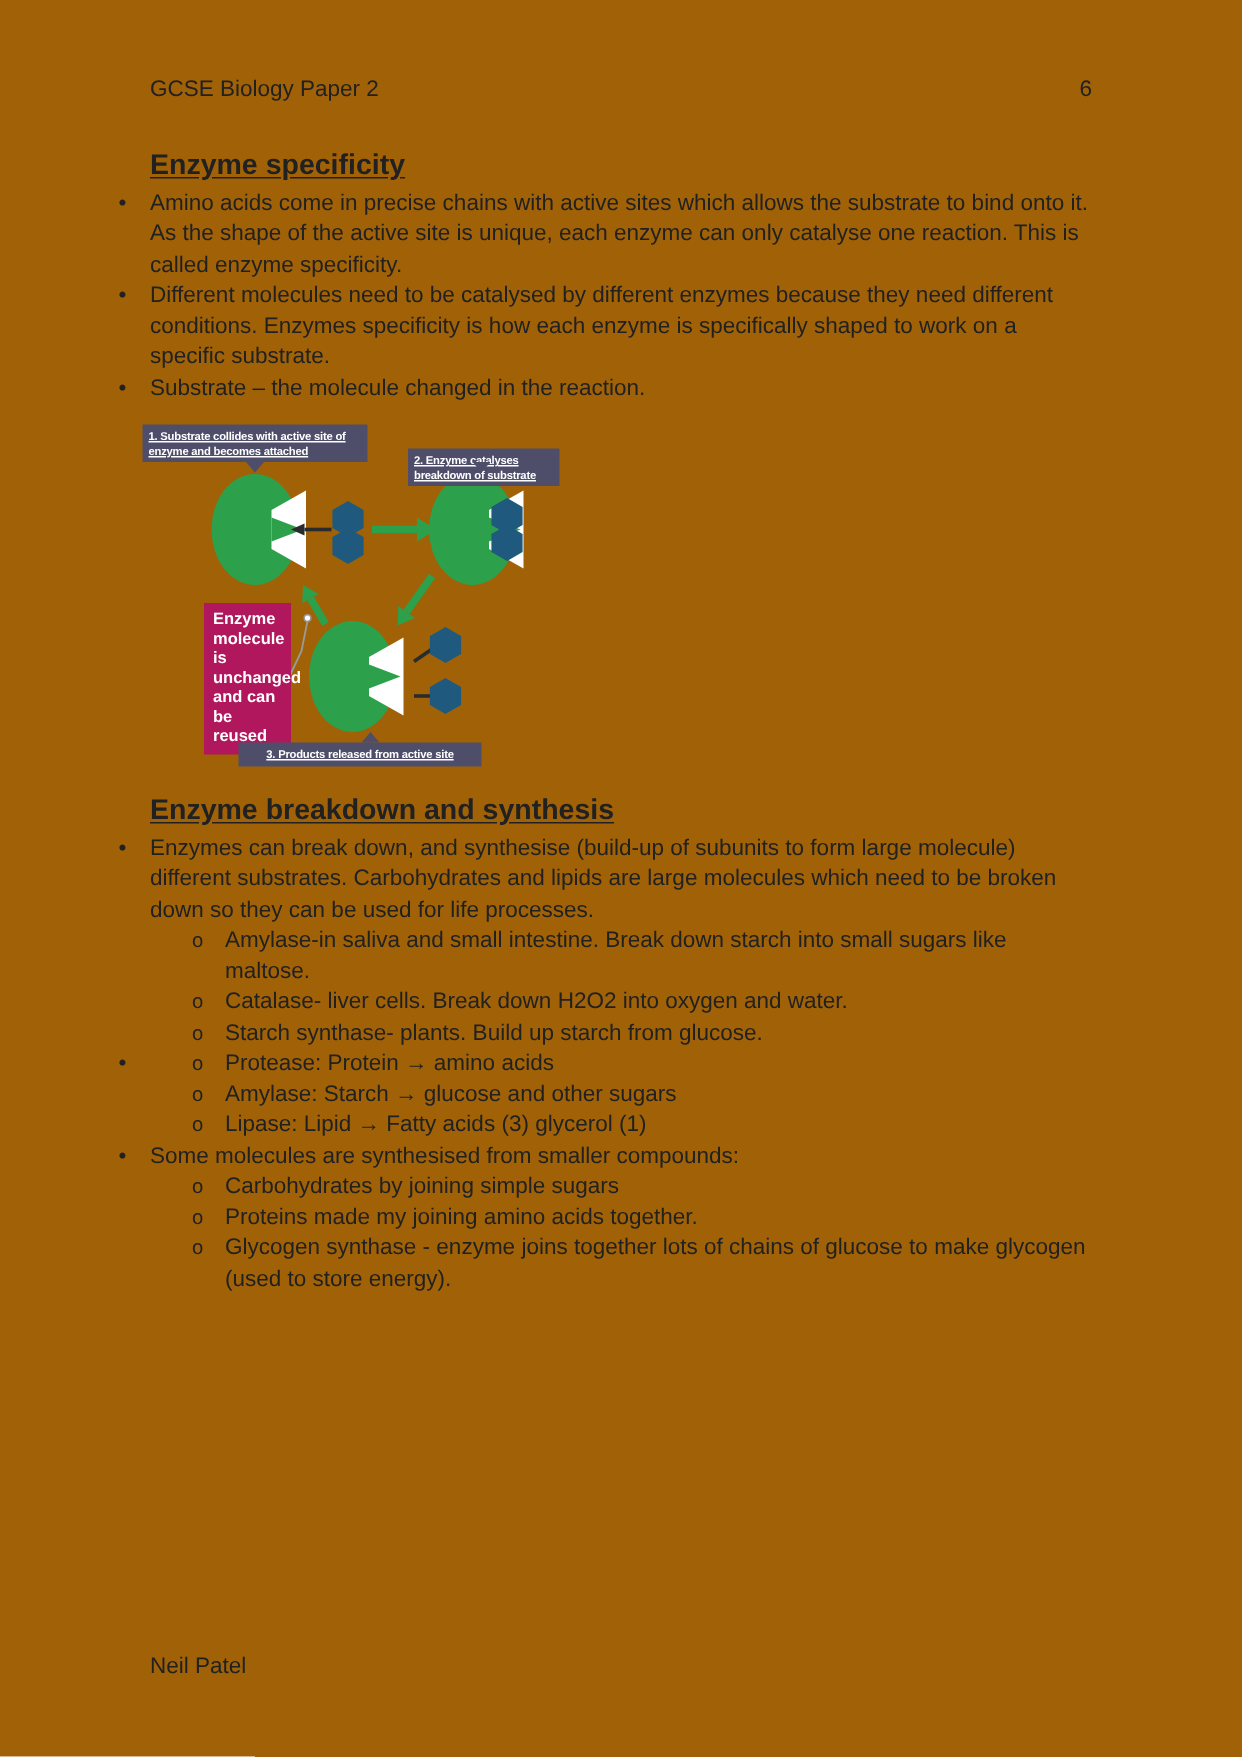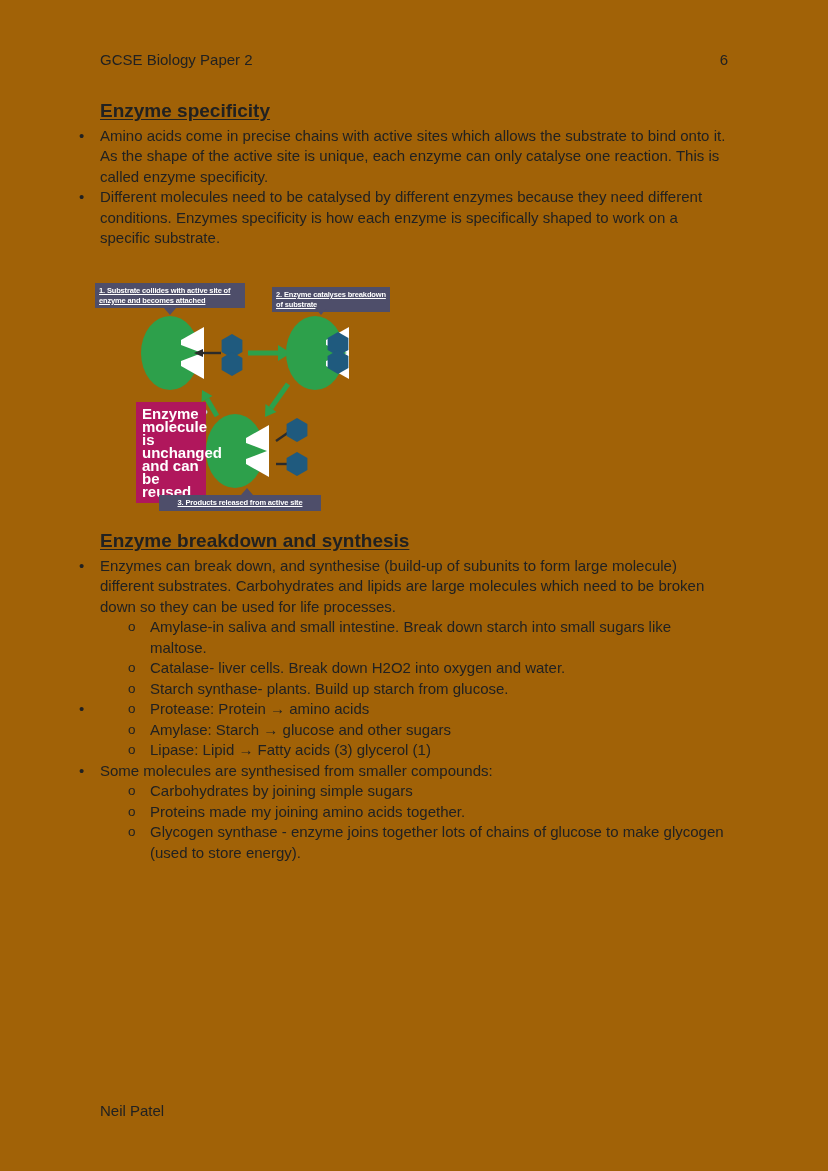--- a/index.html
+++ b/index.html
@@ -24,47 +24,48 @@
   
   .diagram { position:absolute; left:95px; top:283px; width:300px; height:232px; }
   .diagram svg { position:absolute; left:0; top:0; }
   .dlabel {
     position:absolute; background:#4e4e6a; color:#ffffff; font-weight:700;
     font-size:7.5px; line-height:9.5px; padding:3px 4px; letter-spacing:-0.15px;
     box-sizing:border-box;
     text-decoration:underline;
   }
   #lbl1 { left:0; top:0; width:150px; }
-  #lbl2 { left:177px; top:4px; width:118px; }
+  #lbl2 { left:177px; top:16px; width:101px; }
   #lbl3 { left:64px; top:212px; width:162px; text-align:center; white-space:nowrap; }
   .tri { position:absolute; width:0; height:0; }
   #tri1 { left:69px; top:25px; border-left:6px solid transparent; border-right:6px solid transparent; border-top:7px solid #4e4e6a; }
   #tri2 { left:220px; top:25px; border-left:6px solid transparent; border-right:6px solid transparent; border-top:7px solid #4e4e6a; }
   #tri3 { left:146px; top:205px; border-left:6px solid transparent; border-right:6px solid transparent; border-bottom:7px solid #4e4e6a; }
   .callout {
-    position:absolute; left:41px; top:119px; width:70px; box-sizing:border-box;
-    background:#b0175c; color:#ffffff; font-weight:700; font-size:15px; line-height:13px;
+    position:absolute; left:41px; top:119px; width:58px; box-sizing:border-box;
+    background:#b0175c; color:#ffffff; font-weight:700; font-size:11px; line-height:13px;
     padding:5px 4px 5px 6px;
   }
 </style>
 </head>
 <body>
 
 <div class="page">
 
   <div class="header-row">
     <span>GCSE Biology Paper 2</span>
     <span>6</span>
   </div>
 
   <div class="section sec1">
     <h2 class="heading">Enzyme specificity</h2>
     <ul>
       <li class="b">Amino acids come in precise chains with active sites which allows the substrate to bind onto it. As the shape of the active site is unique, each enzyme can only catalyse one reaction. This is called enzyme specificity.</li>
       <li class="b">Different molecules need to be catalysed by different enzymes because they need different conditions. Enzymes specificity is how each enzyme is specifically shaped to work on a specific substrate.</li>
+      <li class="b">Substrate – the molecule changed in the reaction.</li>
     </ul>
   </div>
 
   <div class="diagram">
     <svg width="300" height="232" viewBox="0 0 300 232">
 
       <g transform="translate(75,70)">
         <ellipse rx="29" ry="37" fill="#2da04b"></ellipse>
         <polygon fill="#ffffff" points="34,-26 11,-13 11,13 34,26"></polygon>
         <polygon fill="#2da04b" points="11,-8 32,0 11,8"></polygon>

